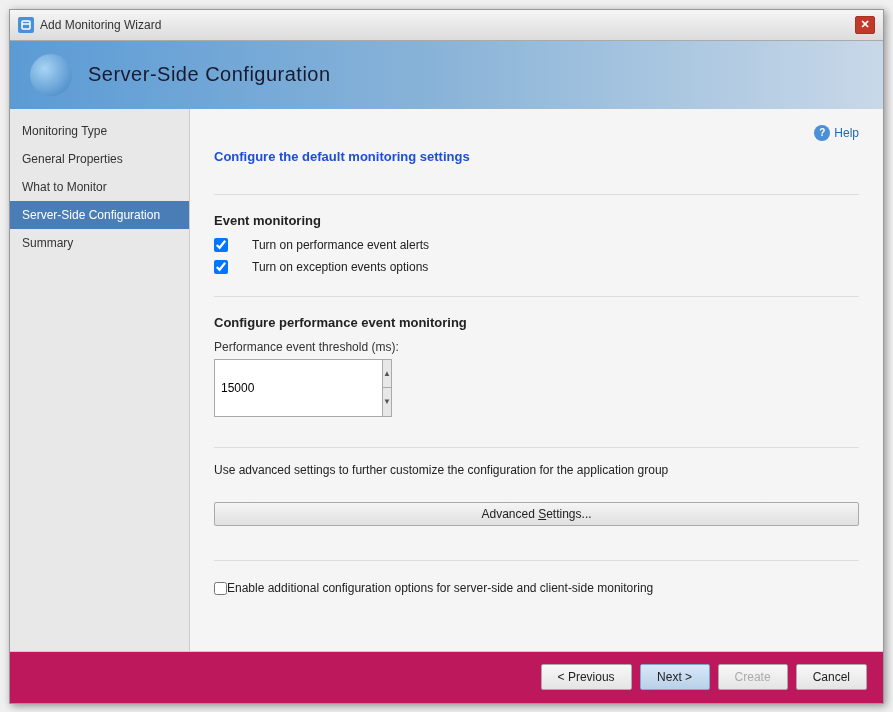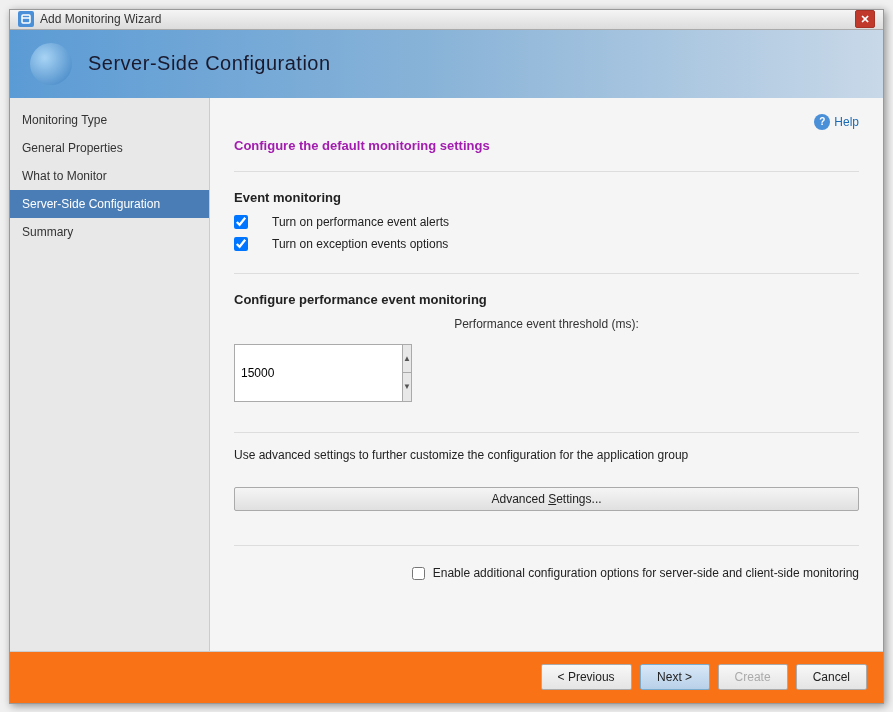--- a/index.html
+++ b/index.html
@@ -19,21 +19,21 @@
       height: 695px;
       background: #f0f0f0;
       border: 1px solid #999;
       box-shadow: 2px 2px 8px rgba(0,0,0,0.4);
       display: flex;
       flex-direction: column;
     }
     
     .title-bar {
       background: linear-gradient(to bottom, #f5f5f5, #dcdcdc);
-      height: 20px;
+      height: 31px;
       display: flex;
       align-items: center;
       padding: 0 8px;
       border-bottom: 1px solid #aaa;
       flex-shrink: 0;
     }
     .title-bar-icon {
       width: 16px;
       height: 16px;
       margin-right: 6px;
@@ -88,21 +88,21 @@
       letter-spacing: 0.5px;
     }
     
     .body {
       display: flex;
       flex: 1;
       overflow: hidden;
     }
     
     .sidebar {
-      width: 200px;
+      width: 180px;
       background: #e8e8e8;
       border-right: 1px solid #ccc;
       padding-top: 8px;
       flex-shrink: 0;
     }
     .sidebar-item {
       padding: 7px 12px;
       cursor: pointer;
       color: #333;
       font-size: 12px;
@@ -141,21 +141,22 @@
       color: white;
       font-size: 10px;
       font-weight: bold;
       display: flex;
       align-items: center;
       justify-content: center;
     }
     .section-title {
       font-size: 13px;
       font-weight: 600;
-      color: #a21caf;
+      color: #1d4ed8;
+      margin-bottom: 12px;
       padding-bottom: 4px;
     }
     .section-heading {
       font-size: 13px;
       font-weight: 700;
       color: #222;
       margin-bottom: 10px;
       margin-top: 4px;
     }
     .checkbox-row {
@@ -174,22 +175,21 @@
       color: #222;
     }
     .divider {
       border: none;
       border-top: 1px solid #ddd;
       margin: 14px 0;
     }
     .field-label {
       font-size: 12px;
       color: #333;
-      margin-bottom: 13px;
-      text-align: center;
+      margin-bottom: 5px;
     }
     .spinner-wrap {
       display: flex;
       align-items: stretch;
       width: 160px;
       margin-bottom: 16px;
     }
     .spinner-input {
       flex: 1;
       border: 1px solid #aaa;
@@ -234,27 +234,25 @@
       font-size: 12px;
       color: #222;
       margin-bottom: 20px;
     }
     .advanced-underline {
       text-decoration: underline;
     }
     .additional-checkbox-row {
       display: flex;
       align-items: center;
-      gap: 8px;
       margin-top: 6px;
-      justify-content: flex-end;
     }
     
     .footer {
-      background: #f97316;
+      background: #be185d;
       border-top: 1px solid #ccc;
       height: 52px;
       display: flex;
       align-items: center;
       justify-content: flex-end;
       padding: 0 16px;
       gap: 8px;
       flex-shrink: 0;
     }
     .footer-btn {

